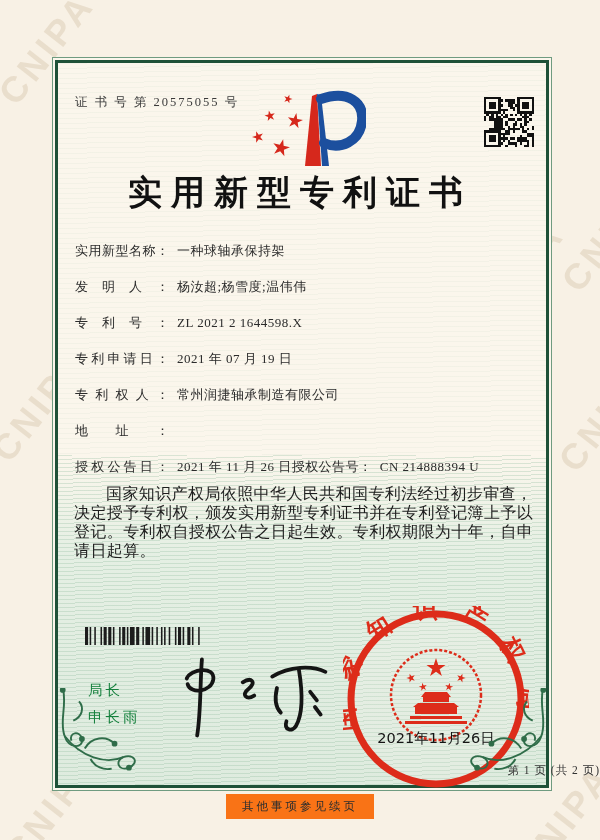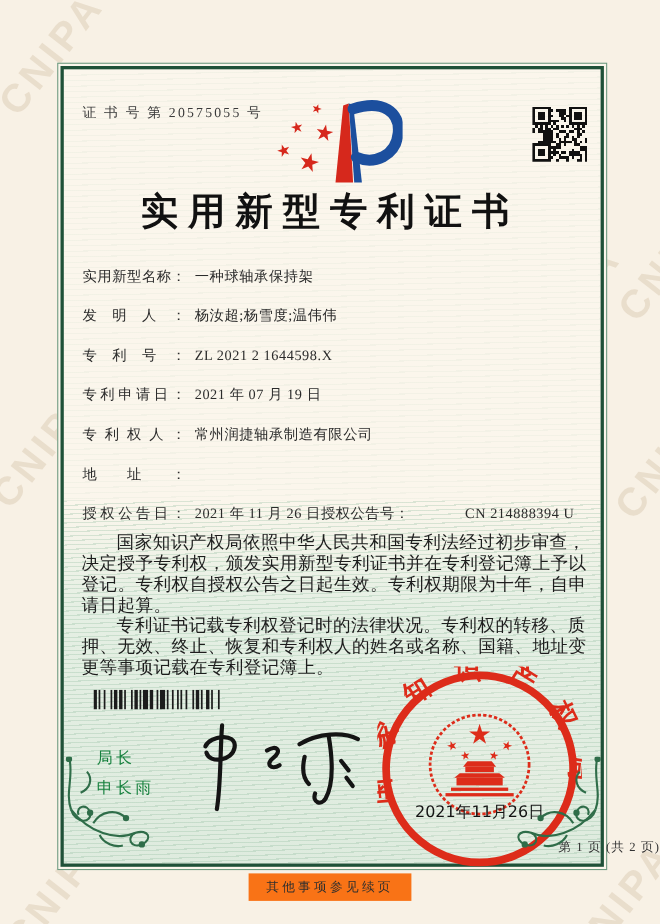--- a/index.html
+++ b/index.html
@@ -49,21 +49,21 @@
     position:absolute;left:75px;top:244px;width:452px;
     display:flex;flex-direction:column;gap:22px;
     font-size:13px;color:#2b2b2b;
   }
   .frow{display:flex;line-height:14px;}
   .flabel{
     display:inline-block;width:94px;flex:0 0 94px;
     text-align:justify;text-align-last:justify;
   }
   .fvalue{padding-left:8px;letter-spacing:.5px;text-align:center;}
-  .grant-group{display:flex;gap:43px;}
+  .grant-group{display:flex;}
   .grant-group .flabel{width:80px;flex:0 0 80px;}
   
   .bodytext{
     position:absolute;left:74px;top:484px;width:462px;
     font-size:16px;line-height:19px;color:#1d1d1d;letter-spacing:.4px;
   }
   .bodytext p{margin:0;text-indent:2em;}
   
   .barcode{position:absolute;left:85px;top:627px;}
   .signer{
@@ -404,21 +404,20 @@
     <span class="fvalue">2021 年 11 月 26 日</span>
     <span class="grant-group">
       <span class="flabel">授权公告号：</span>
       <span class="fvalue">CN 214888394 U</span>
     </span>
   </div>
 </div>
 
 <div class="bodytext">
   <p>国家知识产权局依照中华人民共和国专利法经过初步审查，决定授予专利权，颁发实用新型专利证书并在专利登记簿上予以登记。专利权自授权公告之日起生效。专利权期限为十年，自申请日起算。</p>
-  <p>专利证书记载专利权登记时的法律状况。专利权的转移、质押、无效、终止、恢复和专利权人的姓名或名称、国籍、地址变更等事项记载在专利登记簿上。</p>
 </div>
 
 <div class="barcode">
   <svg id="barcodesvg" width="156" height="18">
       <rect x="0" y="0" width="3.1" height="18" fill="#1c1c1c"></rect>
       <rect x="4.65" y="0" width="1.55" height="18" fill="#1c1c1c"></rect>
       <rect x="9.3" y="0" width="1.55" height="18" fill="#1c1c1c"></rect>
       <rect x="15.5" y="0" width="1.55" height="18" fill="#1c1c1c"></rect>
       <rect x="18.6" y="0" width="3.1" height="18" fill="#1c1c1c"></rect>
       <rect x="23.25" y="0" width="3.1" height="18" fill="#1c1c1c"></rect>

